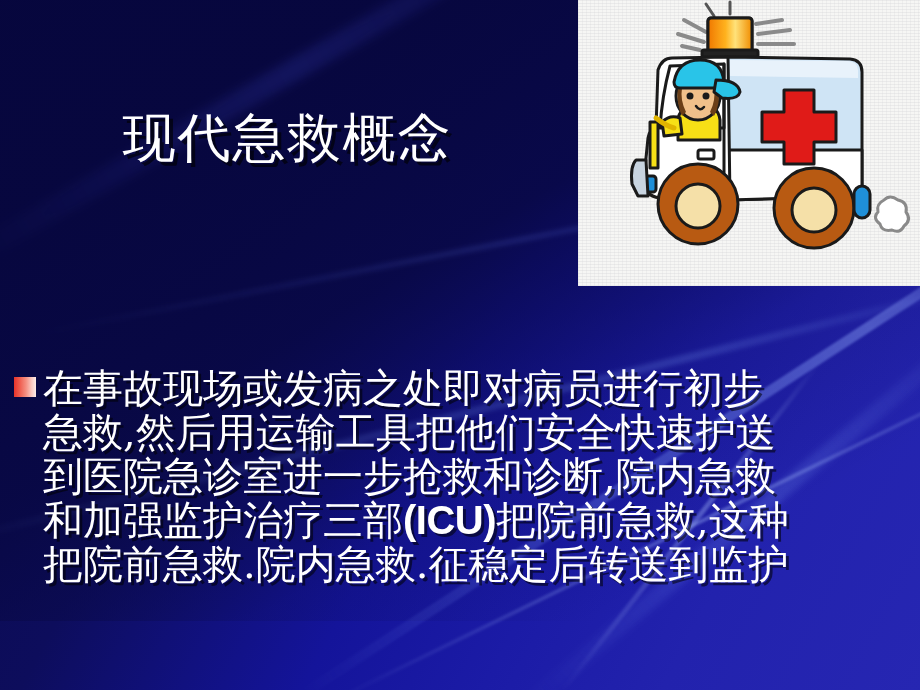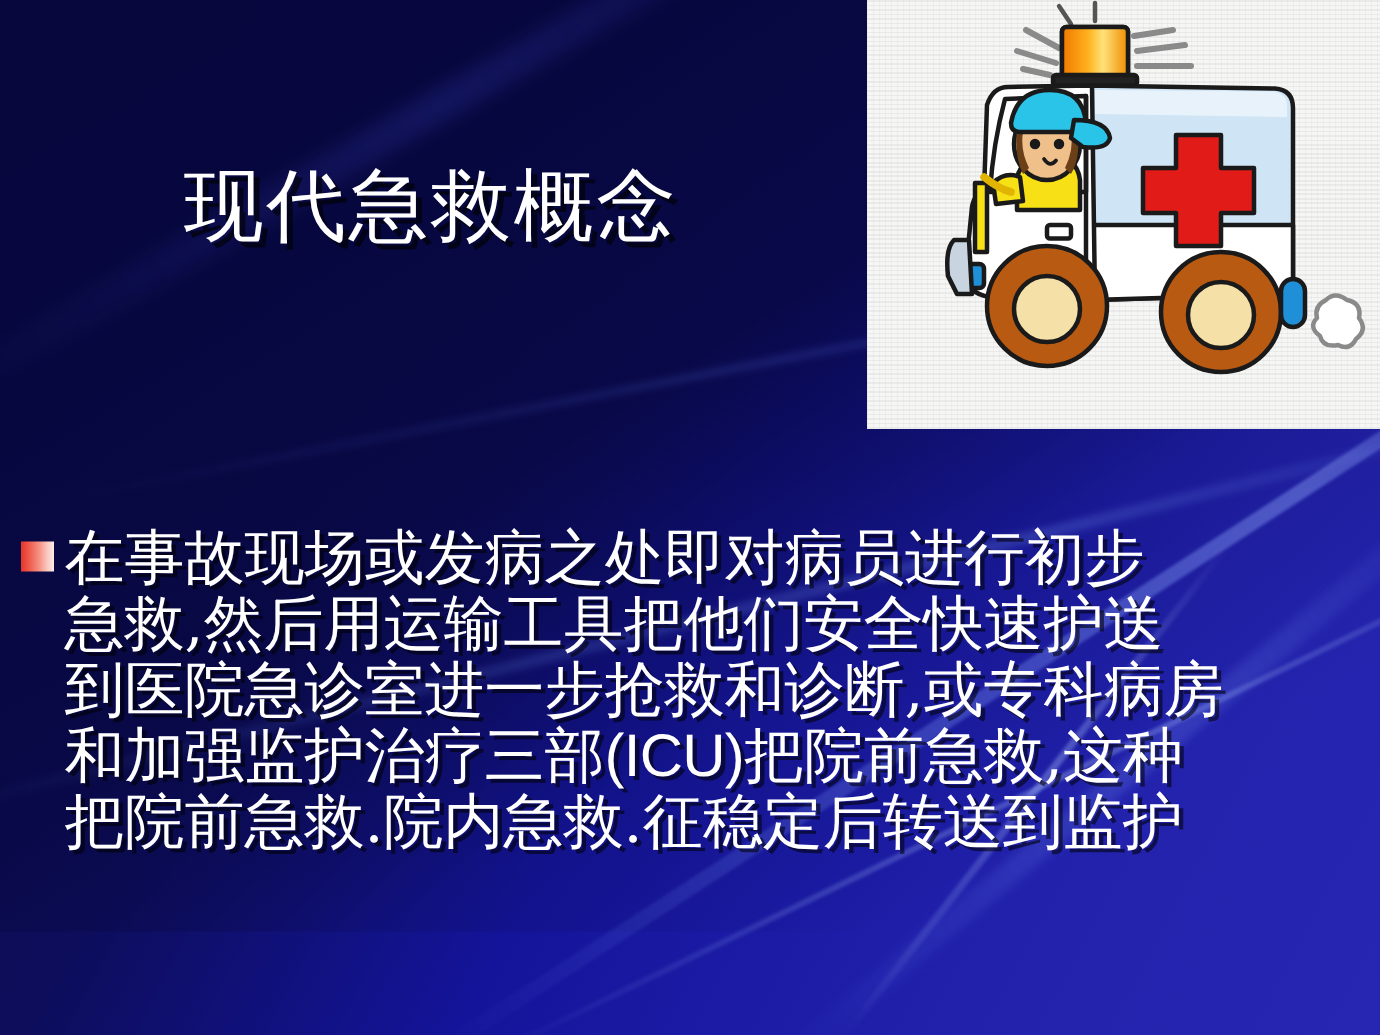--- a/index.html
+++ b/index.html
@@ -130,21 +130,21 @@
       repeating-linear-gradient(0deg, rgba(190,190,195,0.30) 0 1px, rgba(255,255,255,0) 1px 3px),
       repeating-linear-gradient(90deg, rgba(200,200,205,0.26) 0 1px, rgba(255,255,255,0) 1px 4px);
     opacity: 0.7;
   }
   .clip-box svg { position: absolute; left: 0; top: 0; }
 
   
   .body-block {
     position: absolute;
     left: 14px;
-    top: 350px;
+    top: 366px;
     width: 800px;
     display: flex;
     align-items: flex-start;
   }
   .bullet {
     flex: 0 0 auto;
     width: 22px;
     height: 20px;
     margin-top: 11px;
     margin-right: 7px;
@@ -153,21 +153,21 @@
   .body-text {
     flex: 1 1 auto;
     color: #ffffff;
     font-size: 40px;
     line-height: 44px;
     letter-spacing: 0px;
     text-shadow: 3px 3px 0 rgba(0,0,0,0.55);
   }
   .body-text .lat {
     font-family: "Liberation Sans", "DejaVu Sans", sans-serif;
-    font-weight: 400;
+    font-weight: 700;
     letter-spacing: -0.5px;
   }
   .line { white-space: nowrap; display: block; }
 </style>
 </head>
 <body>
 
 <div id="slide">
 
   <div class="bg-base"></div>
@@ -265,19 +265,19 @@
         </linearGradient>
       </defs>
     </svg>
   </div>
 
   <div class="body-block">
     <div class="bullet"></div>
     <div class="body-text">
       <span class="line">在事故现场或发病之处即对病员进行初步</span>
       <span class="line">急救,然后用运输工具把他们安全快速护送</span>
-      <span class="line">到医院急诊室进一步抢救和诊断,或专科病房</span>
+      <span class="line">到医院急诊室进一步抢救和诊断,院内急救</span>
       <span class="line"><span>和加强监护治疗三部</span><span class="lat">(ICU)</span><span>把院前急救,这种</span></span>
       <span class="line">把院前急救.院内急救.征稳定后转送到监护</span>
     </div>
   </div>
 
 </div>
 
 </body></html>

